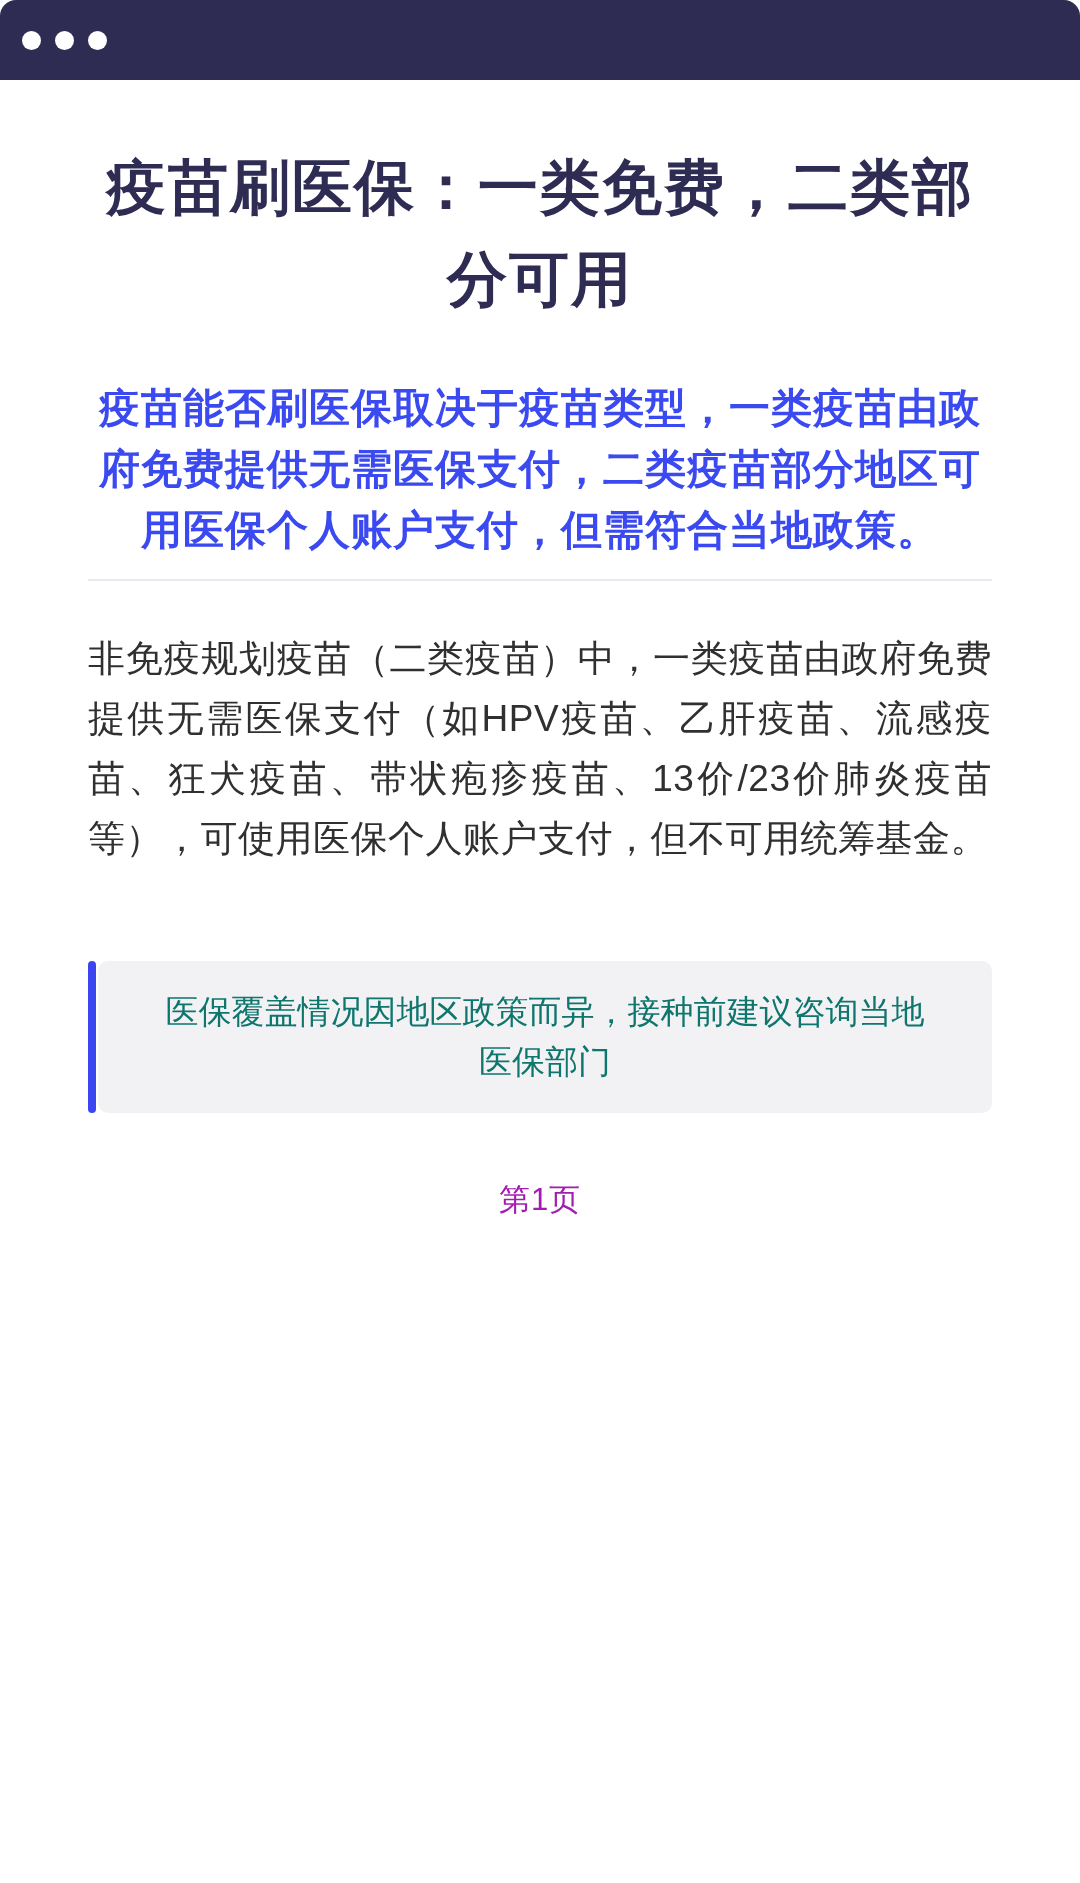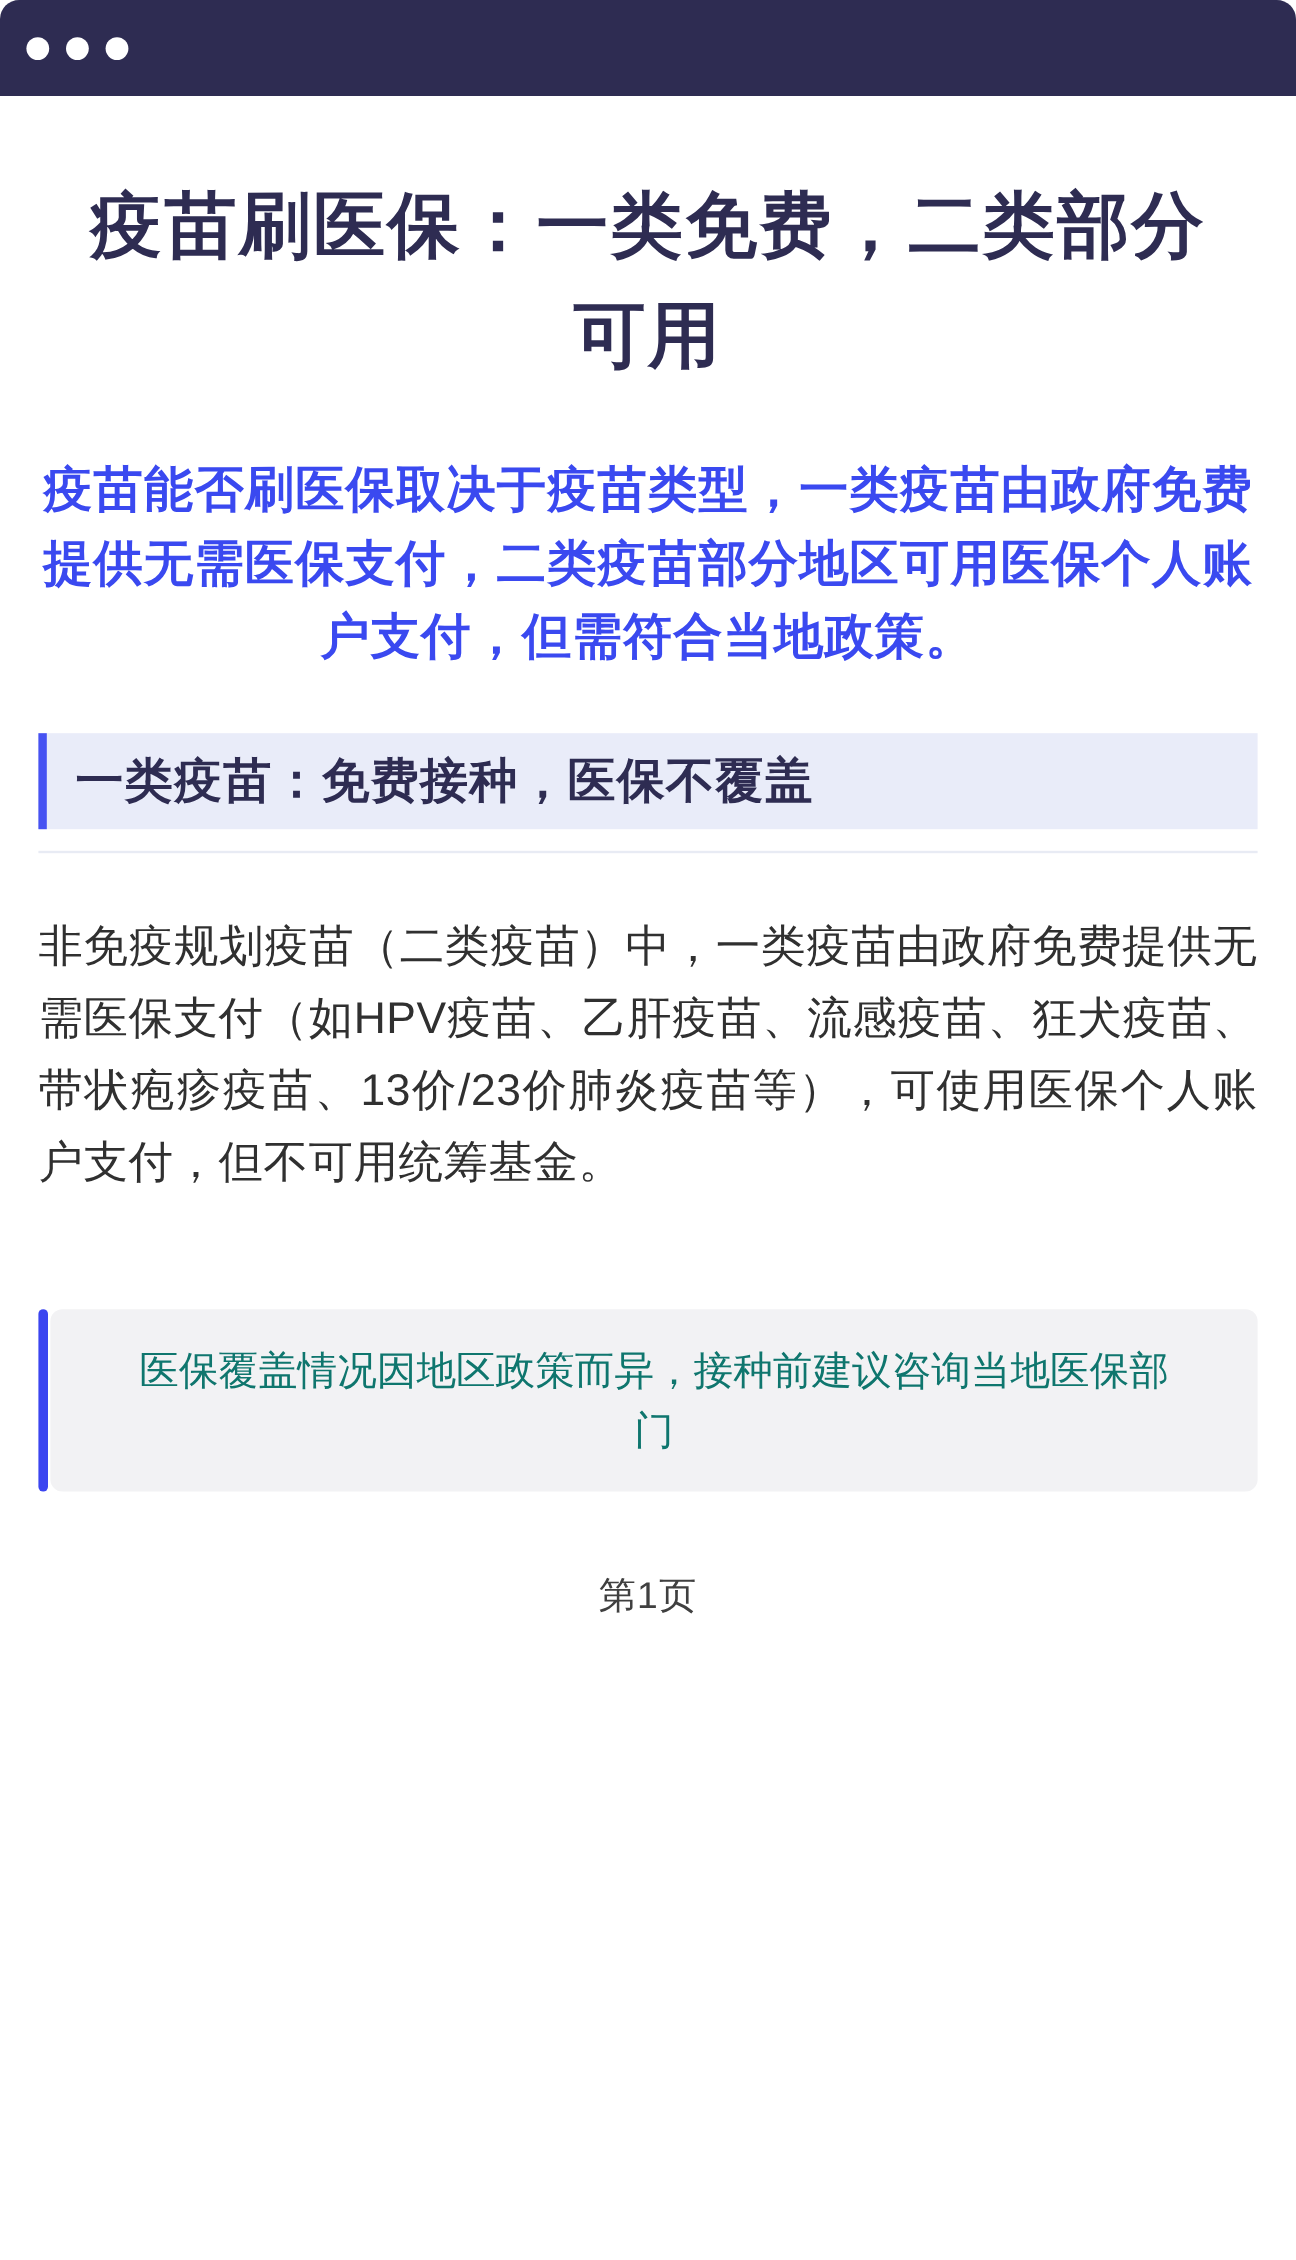--- a/index.html
+++ b/index.html
@@ -23,21 +23,21 @@
     padding-left: 22px;
   }
   .dot {
     width: 19px; height: 19px;
     border-radius: 50%;
     background: #ffffff;
     margin-right: 14px;
     display: inline-block;
   }
 
-  .content { padding: 0 32px; }
+  .content { padding: 0 88px; }
 
   .title {
     margin-top: 62px;
     text-align: center;
     font-size: 60px;
     line-height: 92px;
     font-weight: 900;
     letter-spacing: 2px;
     color: #2e2c52;
     max-width: 940px;
@@ -122,44 +122,41 @@
     font-size: 33px;
     line-height: 50px;
     color: #0f766e;
     text-align: center;
   }
 
   .footer {
     margin-top: 66px;
     text-align: center;
     font-size: 31px;
-    color: #404040;
+    color: #a21caf;
     letter-spacing: 1px;
   }
 </style>
 </head>
 <body>
 
 <div class="page">
 
   <div class="topbar">
     <span class="dot"></span>
     <span class="dot"></span>
     <span class="dot"></span>
   </div>
 
   <div class="content">
 
     <h1 class="title">疫苗刷医保：一类免费，二类部分可用</h1>
 
     <p class="lead">疫苗能否刷医保取决于疫苗类型，一类疫苗由政府免费提供无需医保支付，二类疫苗部分地区可用医保个人账户支付，但需符合当地政策。</p>
 
-    <div class="section-header">
-      <span class="heading-text">一类疫苗：免费接种，医保不覆盖</span>
-    </div>
 
 
 
 
     <div class="divider"></div>
 
     <p class="body-text second">非免疫规划疫苗（二类疫苗）中，一类疫苗由政府免费提供无需医保支付（如HPV疫苗、乙肝疫苗、流感疫苗、狂犬疫苗、带状疱疹疫苗、13价/23价肺炎疫苗等），可使用医保个人账户支付，但不可用统筹基金。</p>
 
     <div class="callout">
       <div class="callout-bar"></div>

